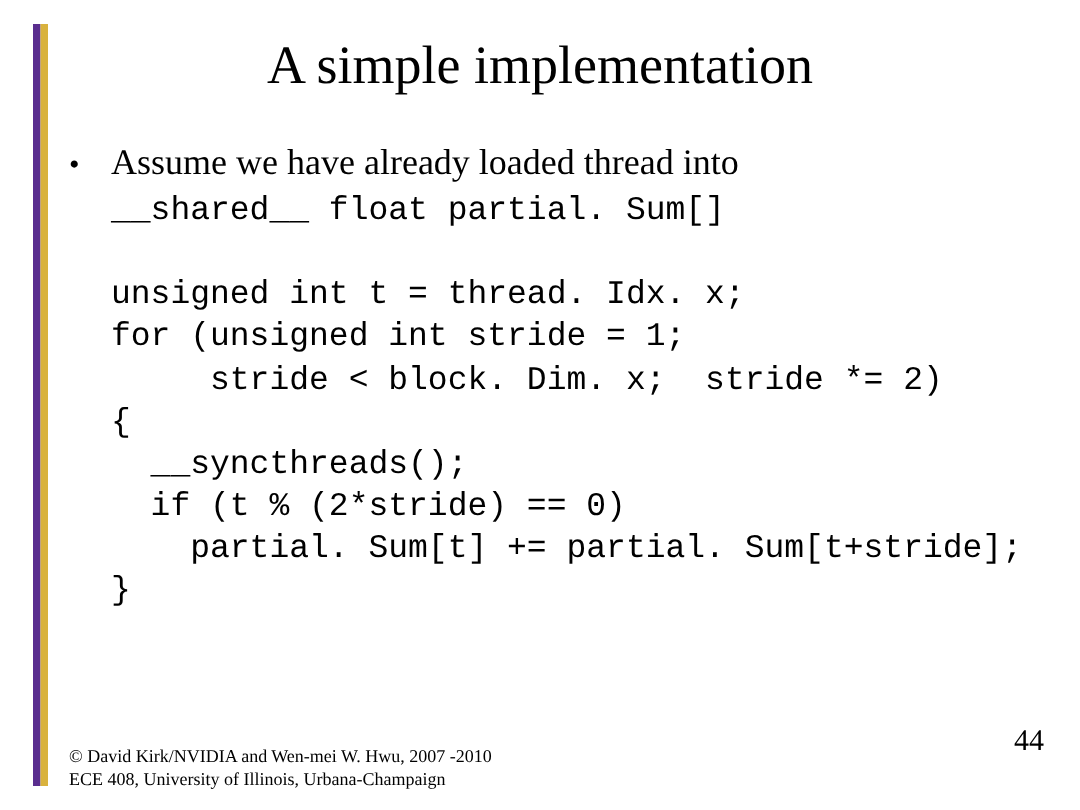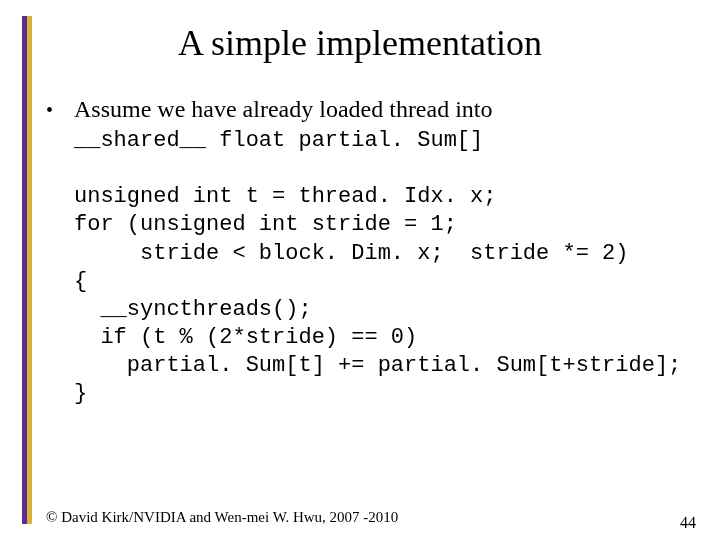--- a/index.html
+++ b/index.html
@@ -76,28 +76,28 @@
     font-size: 22px;
     white-space: pre;
     line-height: 1.28;
     margin-left: 28px;
     margin-top: 2px;
   }
   .footer {
     position: absolute;
     left: 46px;
     bottom: 14px;
-    font-size: 15px;
+    font-size: 12px;
     line-height: 1.2;
   }
   .pagenum {
     position: absolute;
     right: 24px;
-    bottom: 8px;
-    font-size: 16px;
+    bottom: 34px;
+    font-size: 20px;
   }
 </style>
 </head>
 <body>
 
 <div class="slide">
 
   <div class="side-stripe">
     <div class="purple"></div>
     <div class="gold"></div>
@@ -117,17 +117,18 @@
 <span>     stride &lt; block. Dim. x;  stride *= 2)</span>
 <span>{</span>
 <span>  __syncthreads();</span>
 <span>  if (t % (2*stride) == 0)</span>
 <span>    partial. Sum[t] += partial. Sum[t+stride];</span>
 <span>}</span></div>
   </div>
 
   <div class="footer">
     <div>© David Kirk/NVIDIA and Wen-mei W. Hwu, 2007 -2010</div>
+    <div>ECE 408, University of Illinois, Urbana-Champaign</div>
   </div>
 
   <div class="pagenum">44</div>
 
 </div>
 
 </body></html>

